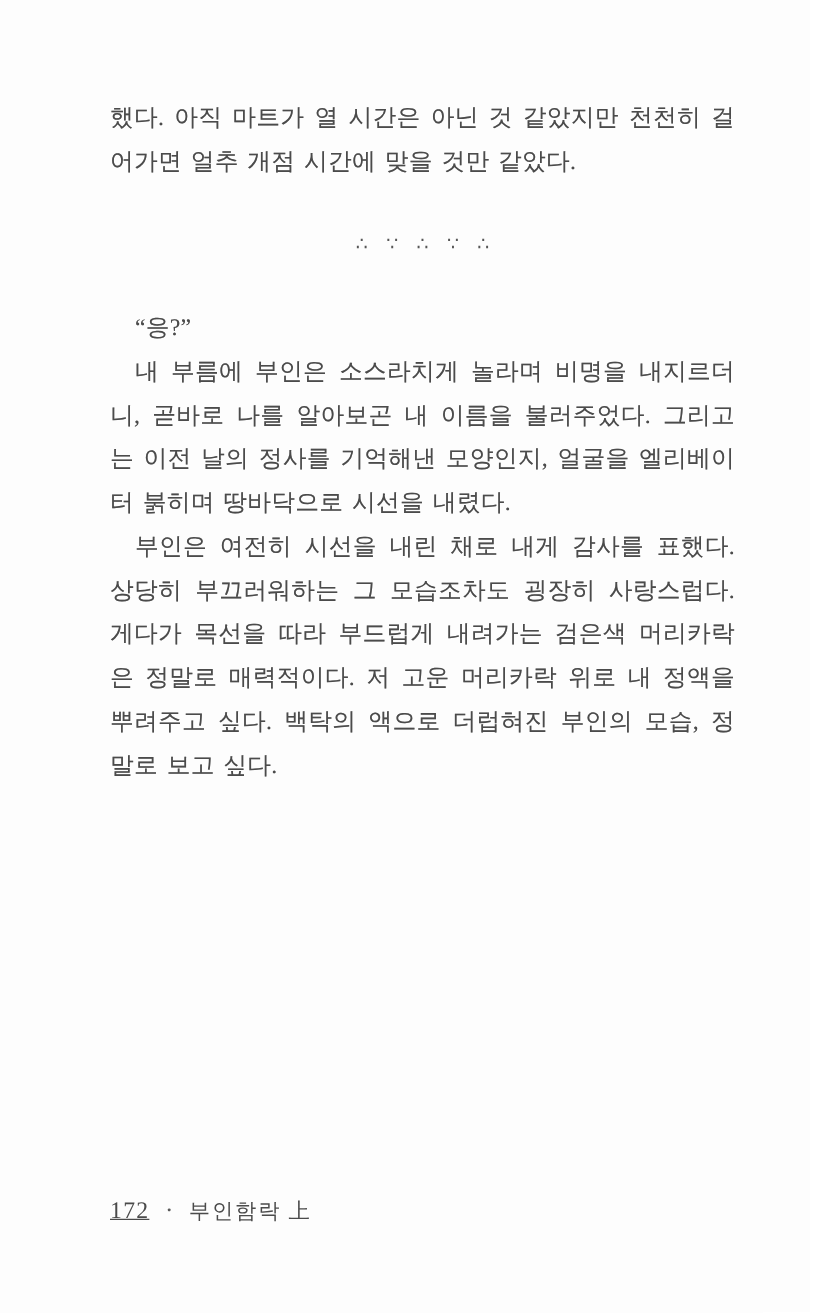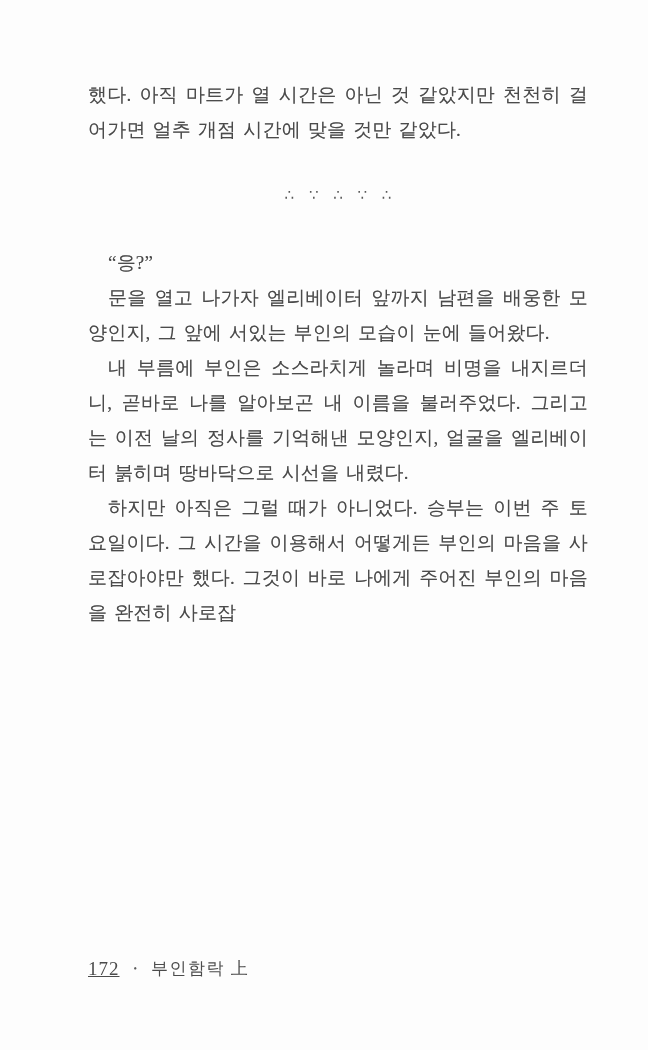--- a/index.html
+++ b/index.html
@@ -76,23 +76,22 @@
   }
 </style>
 </head>
 <body>
 
 <div class="page">
   <main class="body-text">
     <p class="para cont">했다. 아직 마트가 열 시간은 아닌 것 같았지만 천천히 걸어가면 얼추 개점 시간에 맞을 것만 같았다.</p>
     <div class="scene-divider">∴ ∵ ∴ ∵ ∴</div>
     <p class="para">“응?”</p>
-    <p class="para">문을 열고 나가자 엘리베이터 앞까지 남편을 배웅한 모양인지, 그 앞에 서있는 부인의 모습이 눈에 들어왔다.</p>
     <p class="para">내 부름에 부인은 소스라치게 놀라며 비명을 내지르더니, 곧바로 나를 알아보곤 내 이름을 불러주었다. 그리고는 이전 날의 정사를 기억해낸 모양인지, 얼굴을 엘리베이터 붉히며 땅바닥으로 시선을 내렸다.</p>
-    <p class="para">하지만 아직은 그럴 때가 아니었다. 승부는 이번 주 토요일이다. 그 시간을 이용해서 어떻게든 부인의 마음을 사로잡아야만 했다. 그것이 바로 나에게 주어진 부인의 마음을 완전히 사로잡</p>
+    <p class="para">부인은 여전히 시선을 내린 채로 내게 감사를 표했다. 상당히 부끄러워하는 그 모습조차도 굉장히 사랑스럽다. 게다가 목선을 따라 부드럽게 내려가는 검은색 머리카락은 정말로 매력적이다. 저 고운 머리카락 위로 내 정액을 뿌려주고 싶다. 백탁의 액으로 더럽혀진 부인의 모습, 정말로 보고 싶다.</p>
   </main>
 
   <footer class="footer">
     <span class="page-number">172</span>
     <span class="dot">•</span>
     <span class="book-title">부인함락 上</span>
   </footer>
 </div>
 
 </body></html>

